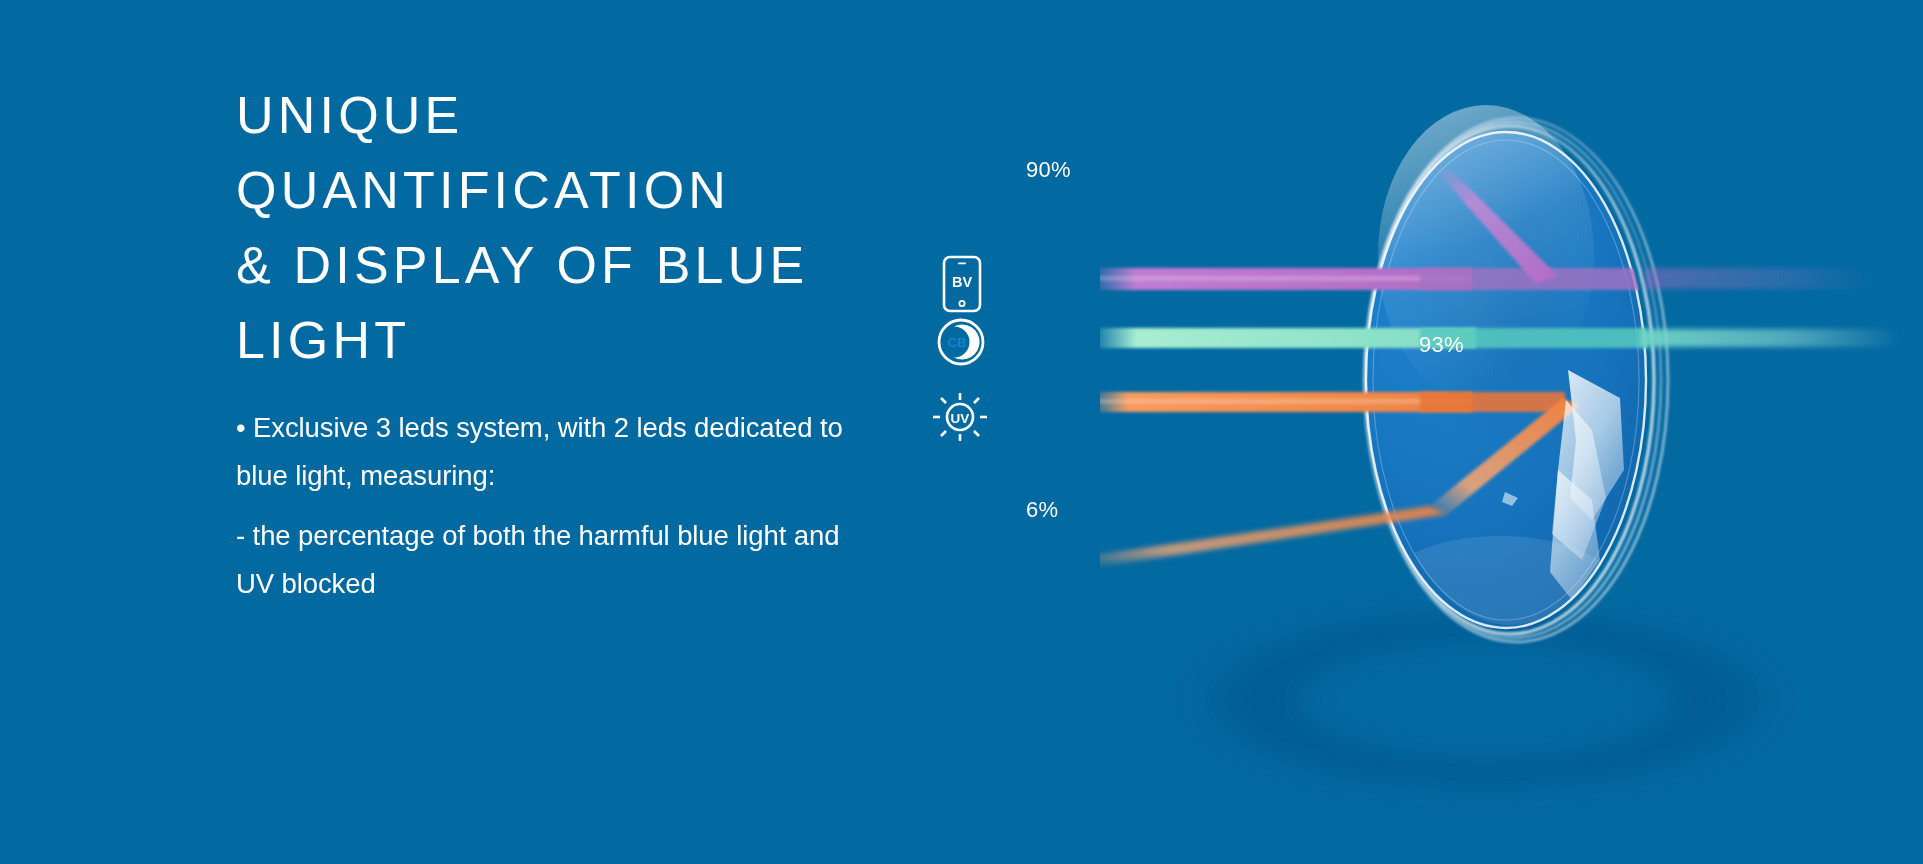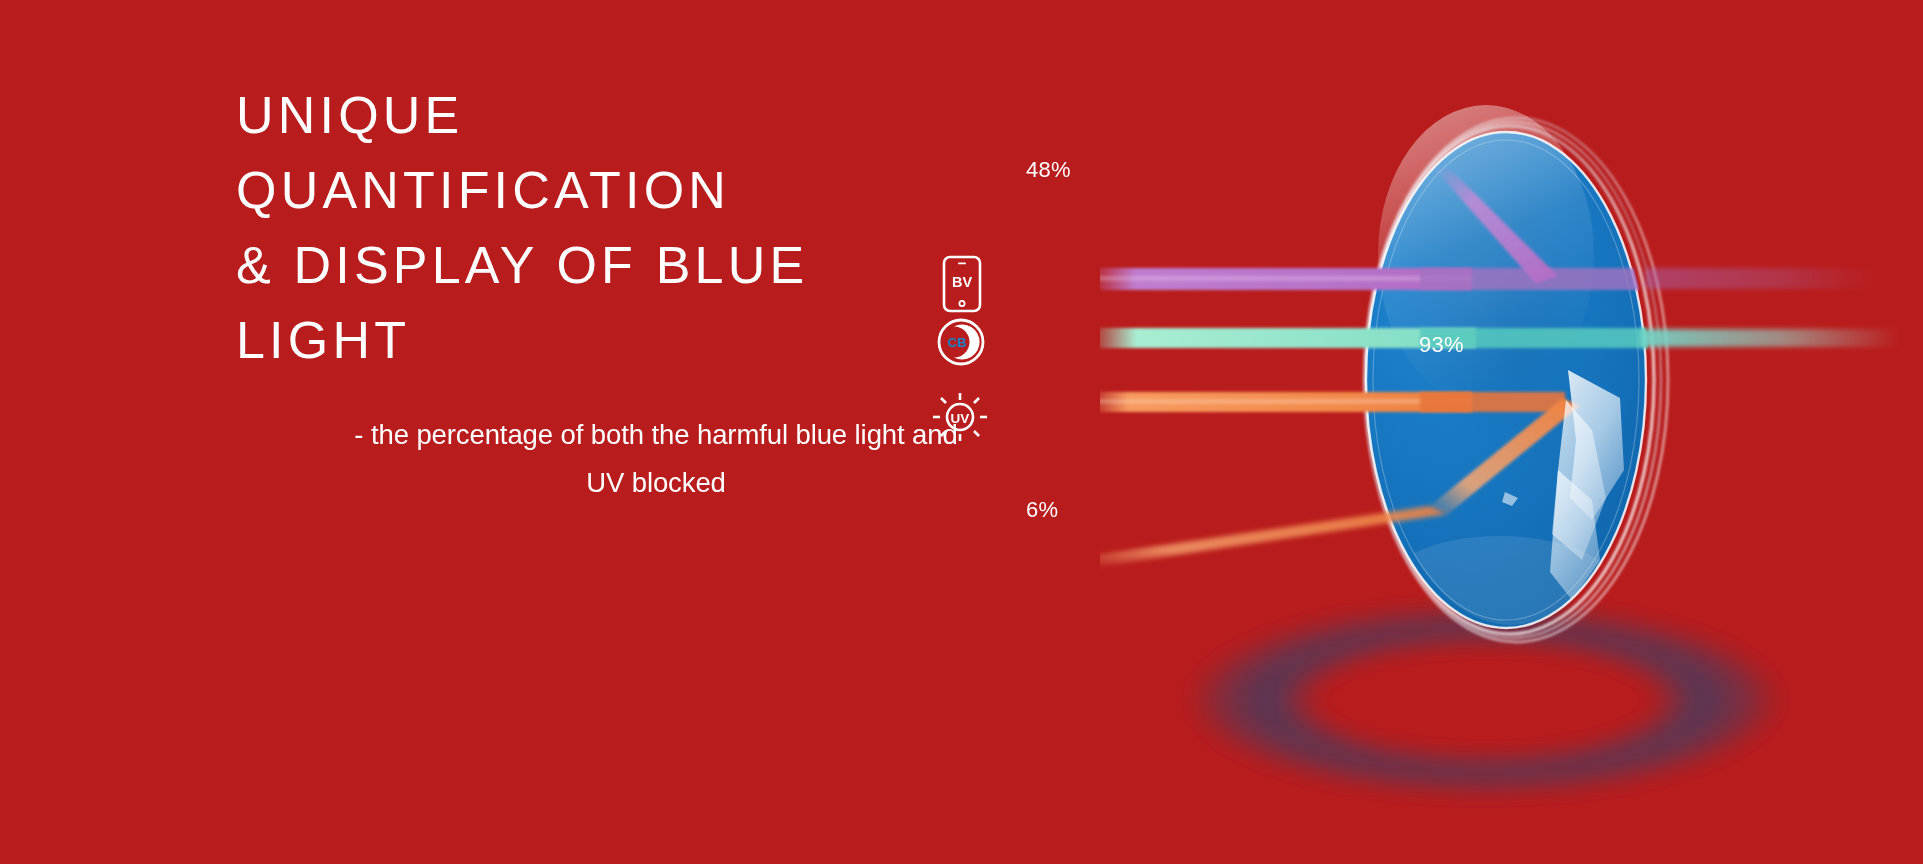--- a/index.html
+++ b/index.html
@@ -7,21 +7,21 @@
   html, body {
     width:1923px; height:864px;
     overflow:hidden;
     background:#1385CE;
     font-family:"Liberation Sans", sans-serif;
   }
 
   #stage {
     position:relative;
     width:1923px; height:864px;
-    background:#b91c1c;
+    background:#0369a1;
     overflow:hidden;
   }
 
   
   #text-panel {
     position:absolute;
     left:236px; top:78px;
     width:840px;
   }
 
@@ -39,21 +39,21 @@
   .bullet {
     color:#ffffff;
     font-size:27.5px;
     line-height:48px;
     font-weight:400;
     white-space:pre-line;
     letter-spacing:-0.1px;
   }
   .bullet.b1 { margin-top:8px;  text-indent:0; padding-left:0; }
   .bullet.b2 { margin-top:22px; }
-  .bullet.b3 { margin-top:33px;text-align:center; }
+  .bullet.b3 { margin-top:12px; }
 
   
   #illustration {
     position:absolute;
     left:1100px; top:0;
     width:823px; height:864px;
   }
 
   #illustration svg { display:block; }
 
@@ -82,20 +82,22 @@
 <div id="stage">
 
   <div id="text-panel">
 
     <div id="headline">UNIQUE
 QUANTIFICATION
 &amp; DISPLAY OF BLUE
 LIGHT</div>
 
     <div class="bullet-block">
+      <div class="bullet b1">• Exclusive 3 leds system, with 2 leds dedicated to
+   blue light, measuring:</div>
       <div class="bullet b3">- the percentage of both the harmful blue light and
    UV blocked</div>
     </div>
 
   </div>
 
   <div id="illustration">
     <svg width="823" height="864" viewBox="0 0 823 864">
       <defs>
 
@@ -287,21 +289,21 @@
         <polygon points="405,492 418,498 412,506 402,502" fill="#ffffff" opacity="0.55"></polygon>
       </g>
 
       <g clip-path="url(#lensClip)">
         <ellipse cx="400" cy="592" rx="120" ry="56" fill="#ffffff" opacity="0.10"></ellipse>
       </g>
 
     </svg>
   </div>
 
-  <div class="pct" id="pct-37">48%</div>
+  <div class="pct" id="pct-37">90%</div>
 
   <div class="pct" id="pct-93">93%</div>
 
   <div class="pct" id="pct-100">6%</div>
 
   <div class="icon-wrap" id="icon-bv">
     <svg width="42" height="58" viewBox="0 0 42 58">
       <rect x="3" y="2" width="36" height="54" rx="6" ry="6" fill="none" stroke="#ffffff" stroke-width="2.6"></rect>
       <rect x="17" y="7.5" width="8" height="1.8" rx="0.9" fill="#ffffff"></rect>
       <circle cx="21" cy="48.5" r="2.6" fill="none" stroke="#ffffff" stroke-width="1.8"></circle>

